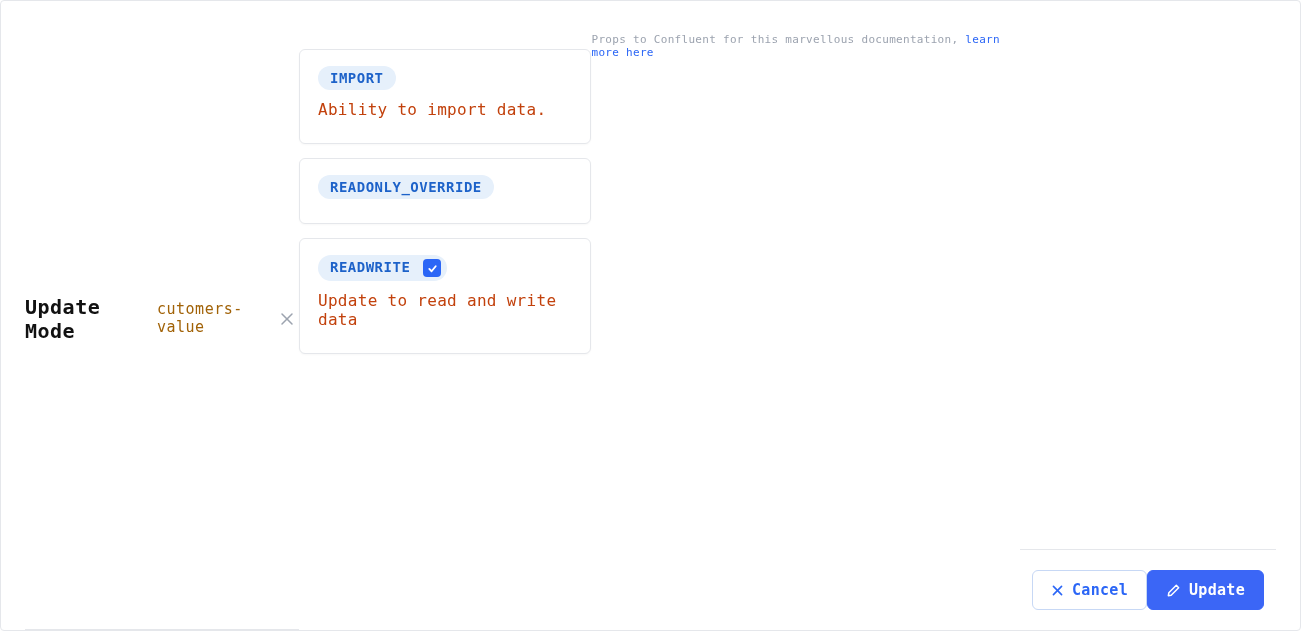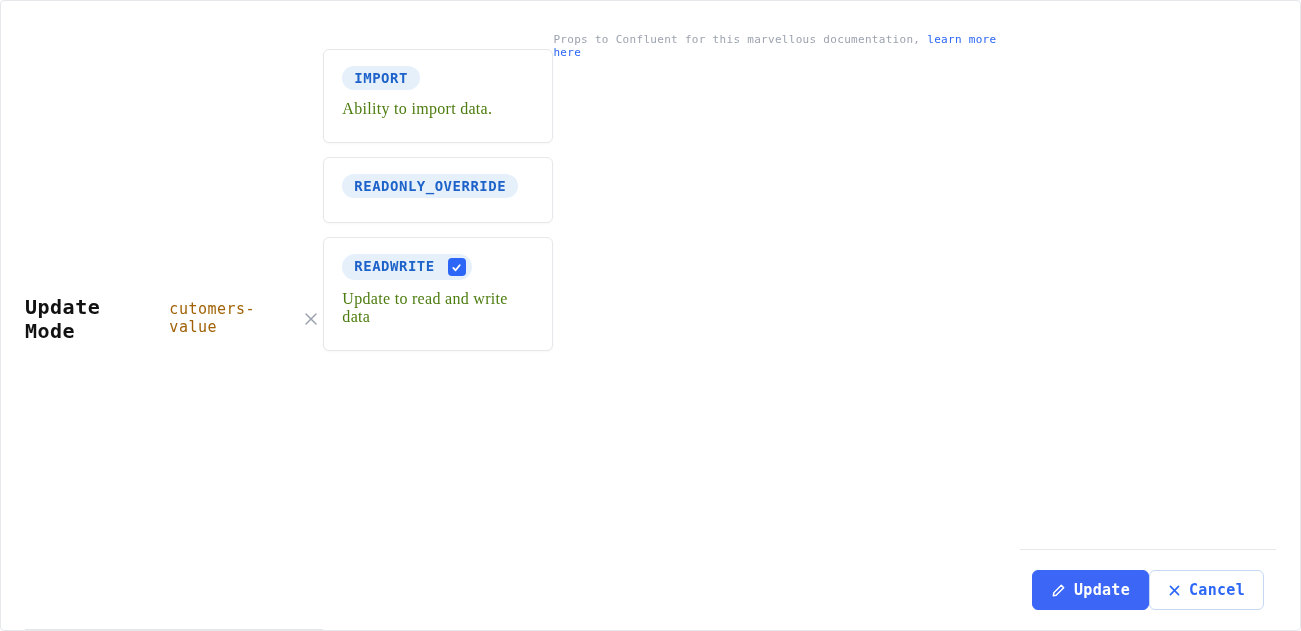--- a/index.html
+++ b/index.html
@@ -90,24 +90,23 @@
       width: 18px;
       height: 18px;
       background: #2b66f6;
       border-radius: 4px;
       color: #fff;
       margin-left: 4px;
       vertical-align: middle;
     }
     .option-desc {
       font-size: 16px;
-      color: #4d7c0f;
+      color: #c2410c;
       margin-top: 10px;
       letter-spacing: 0.3px;
-      font-family: Liberation Serif, serif;
     }
     .footer-note {
       margin-top: 8px;
       font-size: 11px;
       color: #9ca3af;
       letter-spacing: 0.3px;
       padding-bottom: 16px;
     }
     .footer-note a {
       color: #2b66f6;
@@ -198,32 +197,32 @@
       <div class="option-desc">Update to read and write data</div>
     </div>
 
   </div>
 
   <div class="footer-note">
     <span>Props to Confluent for this marvellous documentation, </span><a>learn more here</a>
   </div>
 
   <div class="actions">
-    <button class="btn btn-update">
-      <span class="icon">
-        <svg width="15" height="15" viewBox="0 0 16 16" fill="none" stroke="currentColor" stroke-width="1.6" stroke-linecap="round" stroke-linejoin="round">
-          <path d="M11 2.5 L13.5 5 L5.5 13 L2.5 13.5 L3 10.5 Z"></path>
-        </svg>
-      </span>
-      <span>Update</span>
-    </button>
     <button class="btn btn-cancel">
       <span class="icon">
         <svg width="13" height="13" viewBox="0 0 16 16" fill="none" stroke="currentColor" stroke-width="2" stroke-linecap="round">
           <line x1="3" y1="3" x2="13" y2="13"></line>
           <line x1="13" y1="3" x2="3" y2="13"></line>
         </svg>
       </span>
       <span>Cancel</span>
     </button>
+    <button class="btn btn-update">
+      <span class="icon">
+        <svg width="15" height="15" viewBox="0 0 16 16" fill="none" stroke="currentColor" stroke-width="1.6" stroke-linecap="round" stroke-linejoin="round">
+          <path d="M11 2.5 L13.5 5 L5.5 13 L2.5 13.5 L3 10.5 Z"></path>
+        </svg>
+      </span>
+      <span>Update</span>
+    </button>
   </div>
 
 </div>
 
 </body></html>

